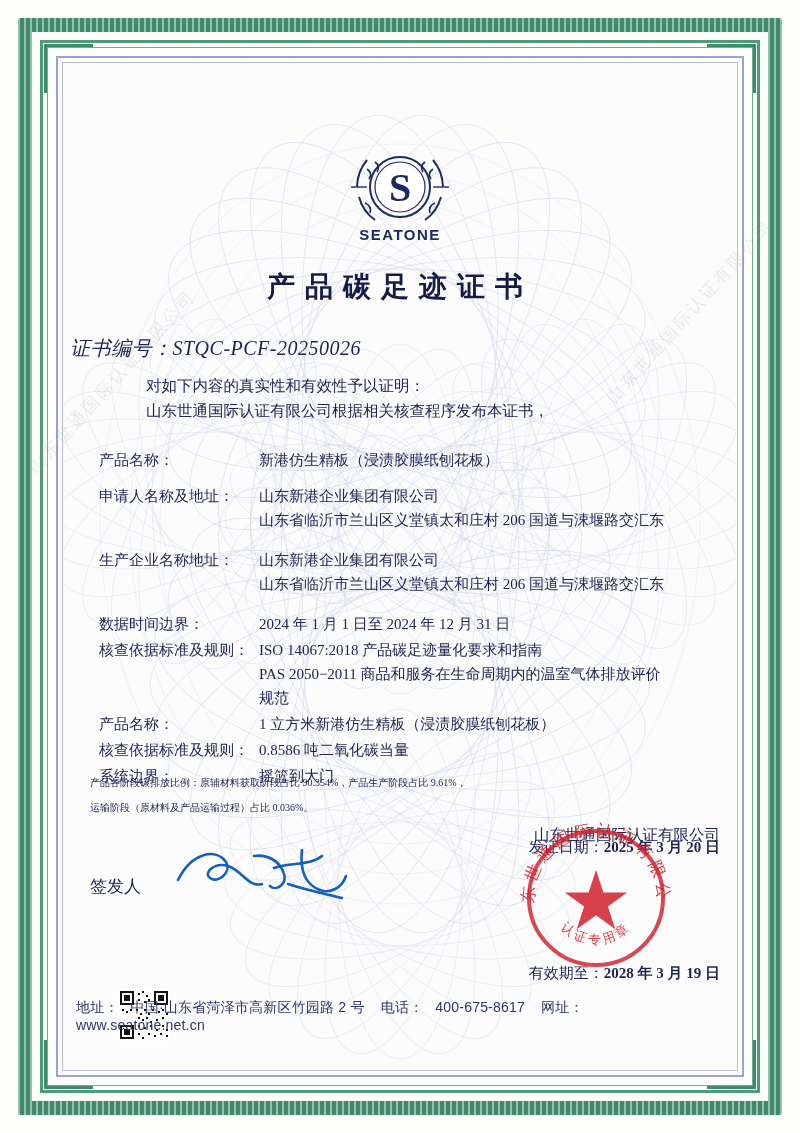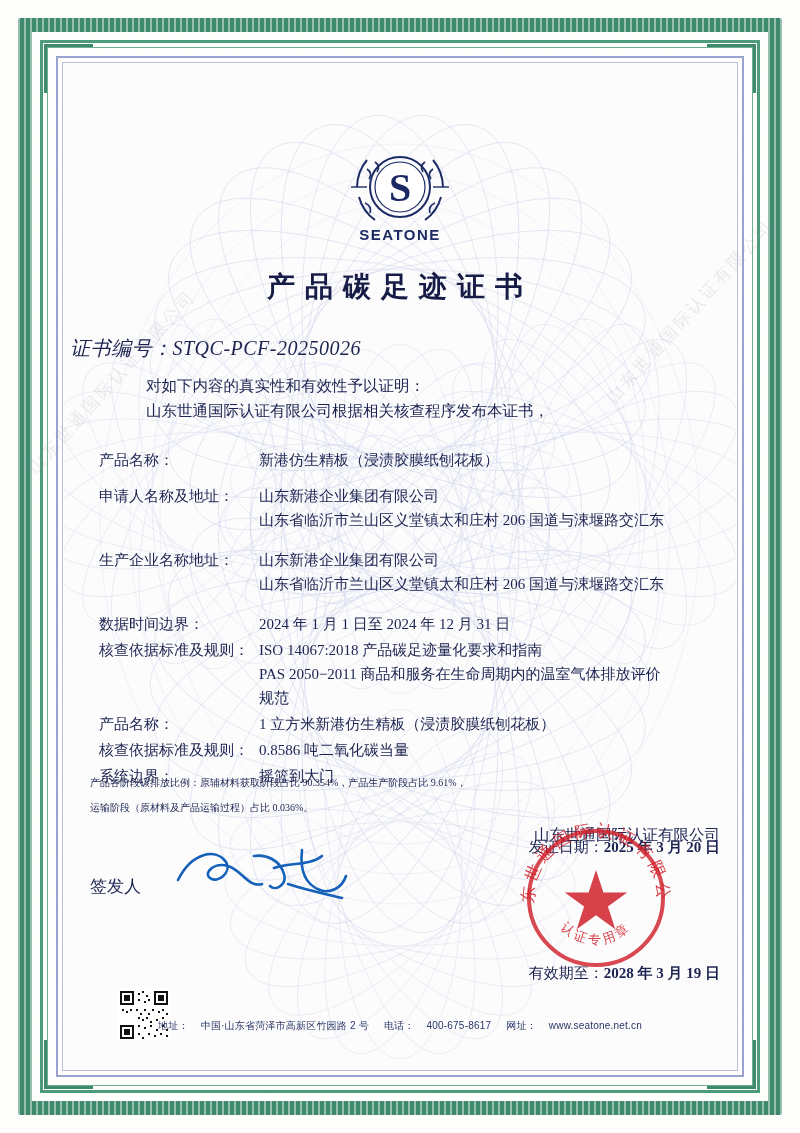--- a/index.html
+++ b/index.html
@@ -219,22 +219,21 @@
   .qr {
     position: absolute;
     left: 48px; bottom: 22px;
     width: 52px; height: 52px;
   }
 
   
   .footer {
     position: absolute;
     left: 0; right: 0; bottom: 30px;
-    text-align: center;
-    font-size: 10px;
+    font-size: 14px;
     color: #2a3566;
     letter-spacing: 0.2px;
     font-family: "Liberation Sans", sans-serif;
     margin-top: 27px;
   }
   .footer span { margin: 0 6px; }
 
   
   .corner {
     position: absolute;

